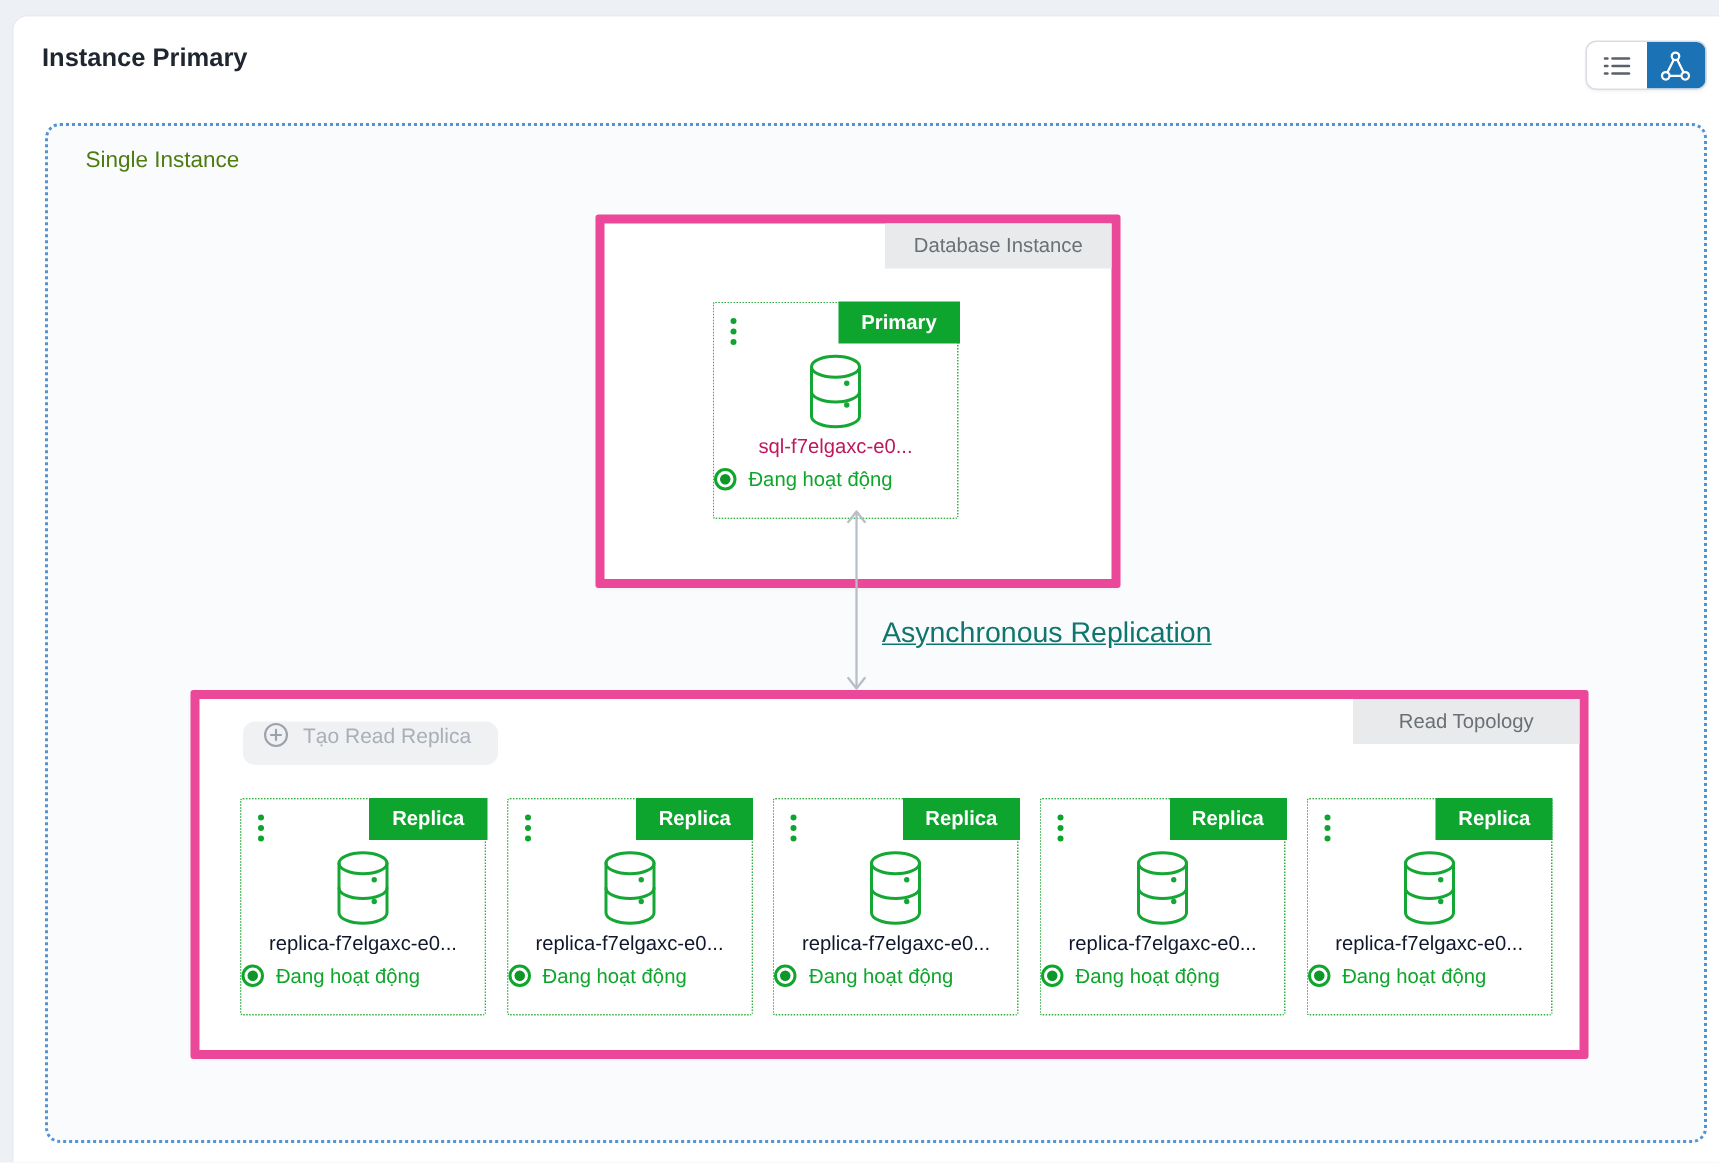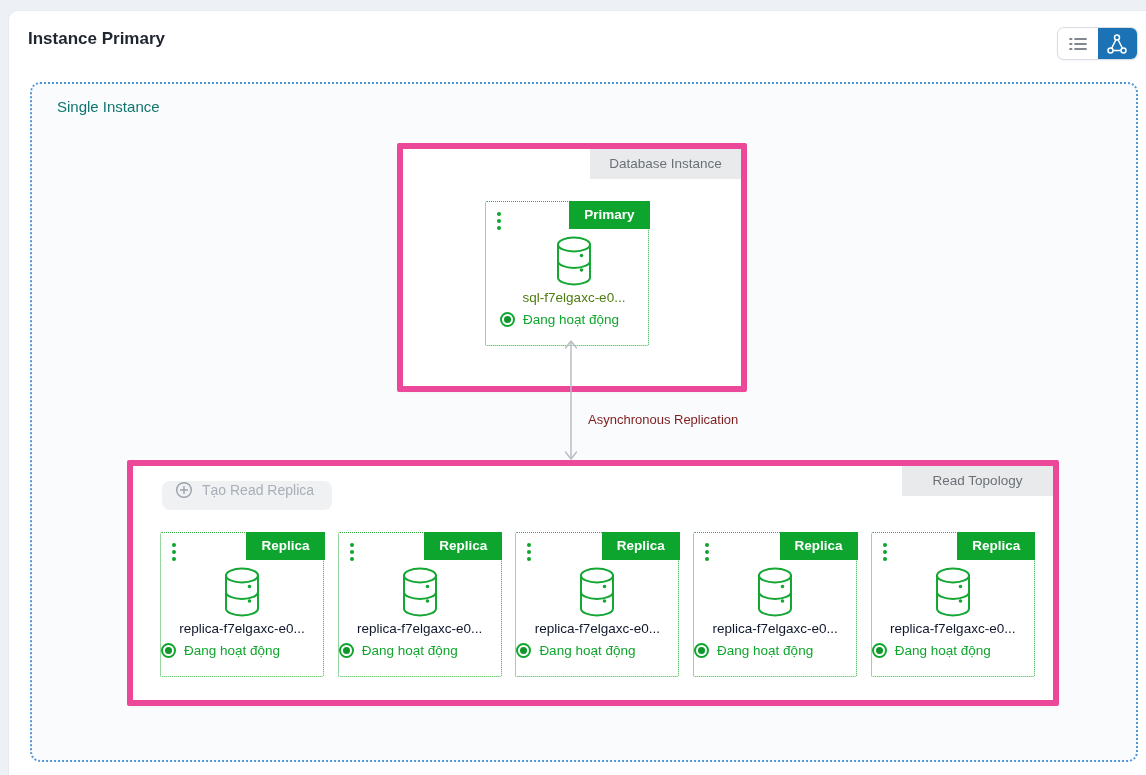--- a/index.html
+++ b/index.html
@@ -30,52 +30,52 @@
   }
   .toggle-btn.active{background:#1b72b4;}
   
   .zone{
     position:absolute;left:30px;top:82px;width:1108px;height:680px;
     border:2px dotted #5094d6;border-radius:10px;background:#fafbfd;
     box-sizing:border-box;
   }
   .zone-label{
     position:absolute;left:57px;top:98px;
-    font-size:15px;color:#0f766e;
+    font-size:15px;color:#4d7c0f;
   }
   
   .group-box{
     position:absolute;background:#fff;border:6px solid #ec4899;border-radius:2px;
     box-shadow:0 1px 2px rgba(0,0,0,.03);box-sizing:content-box;
   }
   .box-db{left:397px;top:143px;width:338px;height:237px;}
   .box-replica{left:127px;top:460px;width:920px;height:234px;}
   .box-tab{
     position:absolute;top:0;right:0;width:151px;height:30px;line-height:30px;
     background:#e9eaeb;color:#6b7077;font-size:13.5px;text-align:center;
   }
   
   .node-card{
     position:absolute;width:164px;height:145px;background:#fff;
     border:1.5px dotted #2fb040;border-radius:2px;box-sizing:border-box;
     text-align:center;
   }
-  .primary-card{left:82px;top:52px;padding-left:14px;}
+  .primary-card{left:72px;top:52px;}
   .dots-menu{
     position:absolute;left:9px;top:8px;display:flex;flex-direction:column;
     gap:3px;padding:2px;cursor:pointer;background:none;border:none;
   }
   .dots-menu i{width:4px;height:4px;border-radius:50%;background:#0da52d;display:block;}
   .role-badge{
     position:absolute;top:-1.5px;right:-1.5px;height:28px;line-height:28px;
     padding:0 15px;background:#0da52d;color:#fff;font-size:13.5px;font-weight:700;
   }
   .db-icon{display:block;margin:33px auto 0;}
   .node-name{
-    margin-top:3px;font-size:13.5px;color:#4d7c0f;
+    margin-top:3px;font-size:13.5px;color:#be185d;
     white-space:nowrap;overflow:hidden;
   }
   .node-name.link{color:#0f172a;cursor:pointer;}
   .status-row{
     margin-top:7px;display:flex;align-items:center;justify-content:flex-start;gap:8px;
     font-size:13.5px;color:#0fa62c;
   }
   .status-ring{
     width:15px;height:15px;border:2px solid #0fa62c;border-radius:50%;
     box-sizing:border-box;position:relative;flex:0 0 auto;
@@ -88,21 +88,21 @@
   .replica-row{position:absolute;left:27px;top:54px;display:flex;gap:13.7px;margin-top:12px;}
   .replica-row .node-card{position:relative;flex:0 0 164px;}
   .create-btn{
     position:absolute;left:29px;top:15px;height:29px;
     display:flex;align-items:center;gap:9px;padding:0 18px 11px 13px;
     background:#f0f1f3;border:none;border-radius:8px;
     color:#a9afb8;font-size:14px;font-family:inherit;cursor:not-allowed;
   }
   
   .repl-arrow{position:absolute;left:562px;top:338px;}
-  .arrow-label{position:absolute;left:588px;top:412px;font-size:13px;color:#7f1d1d;}
+  .arrow-label{position:absolute;left:588px;top:412px;font-size:19px;color:#0f766e;text-decoration:underline;}
 </style>
 </head>
 <body>
 
 <div class="panel"></div>
 
 <h1 class="page-title">Instance Primary</h1>
 
 <div class="toggle-group">
   <button class="toggle-btn" title="">

